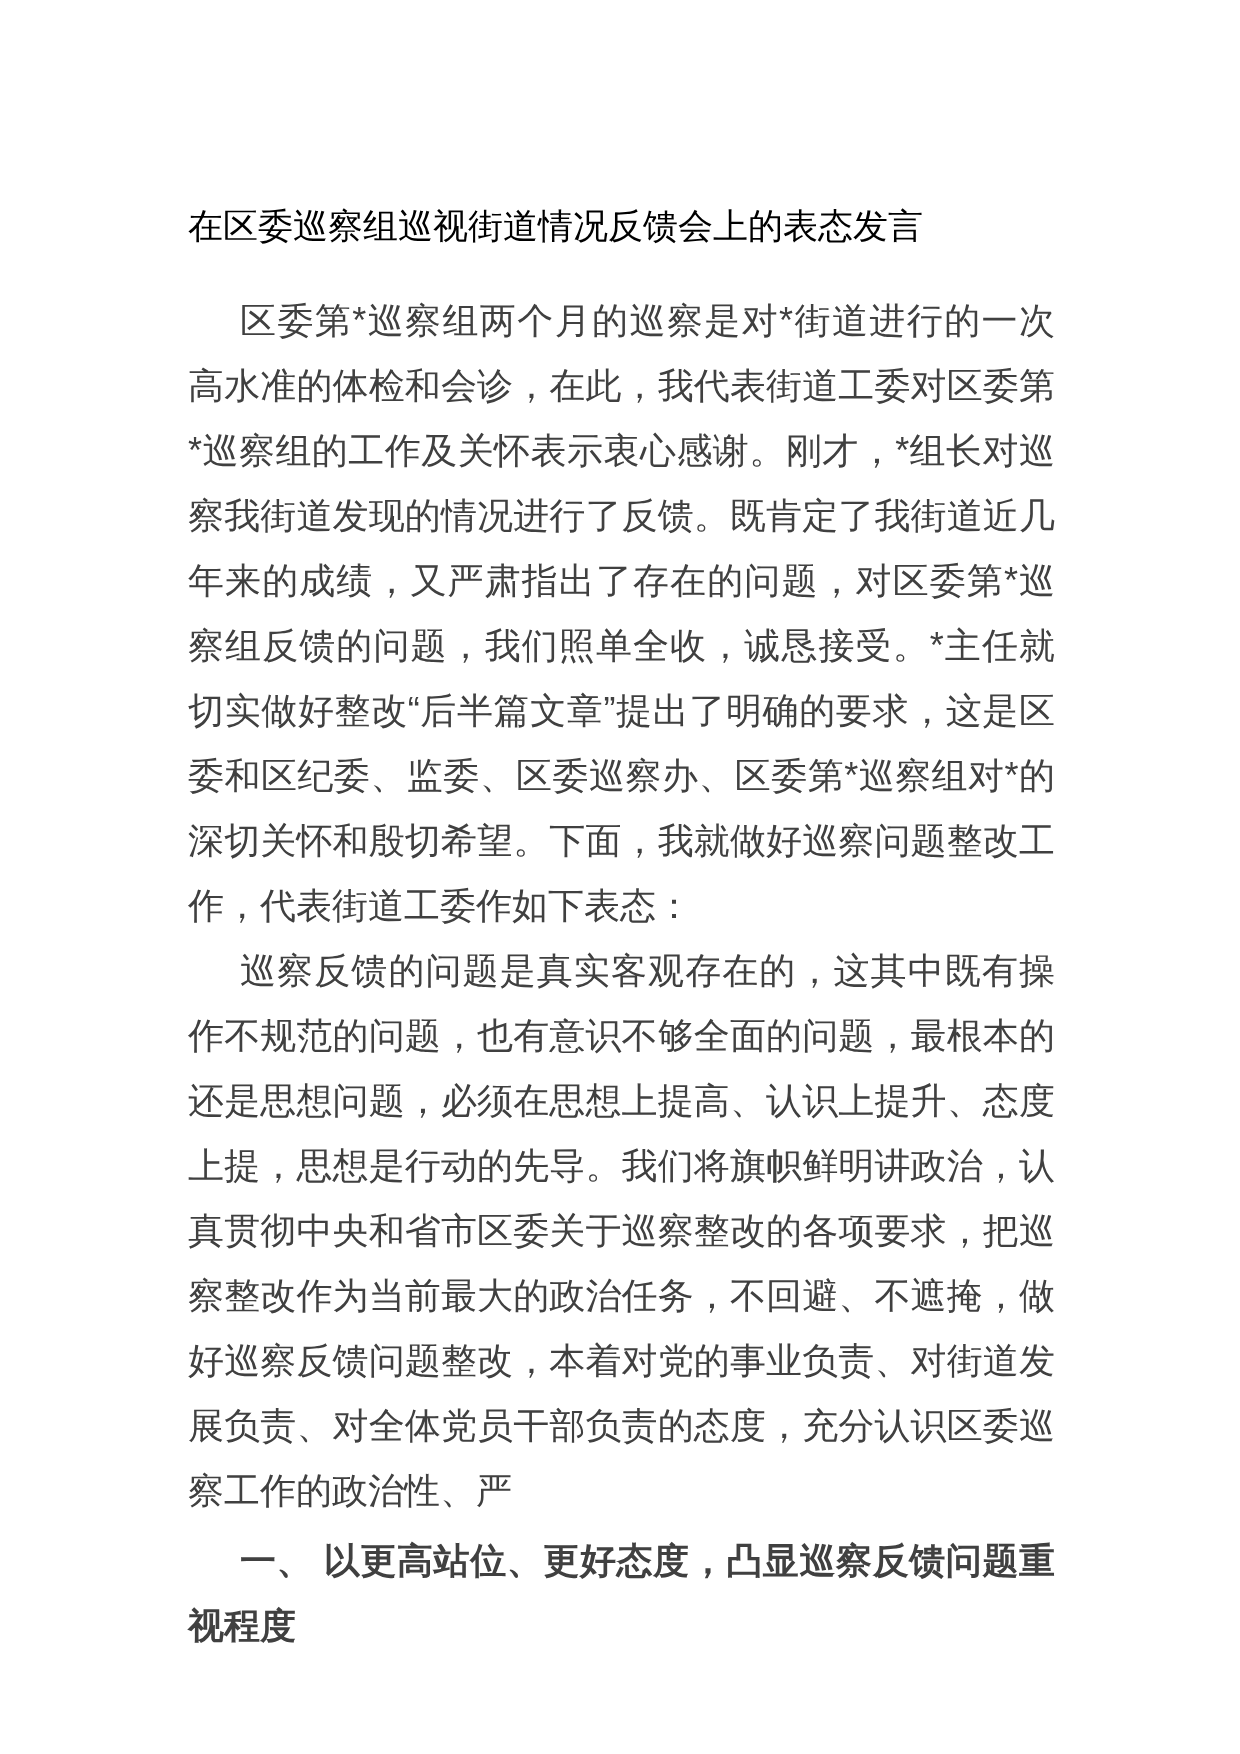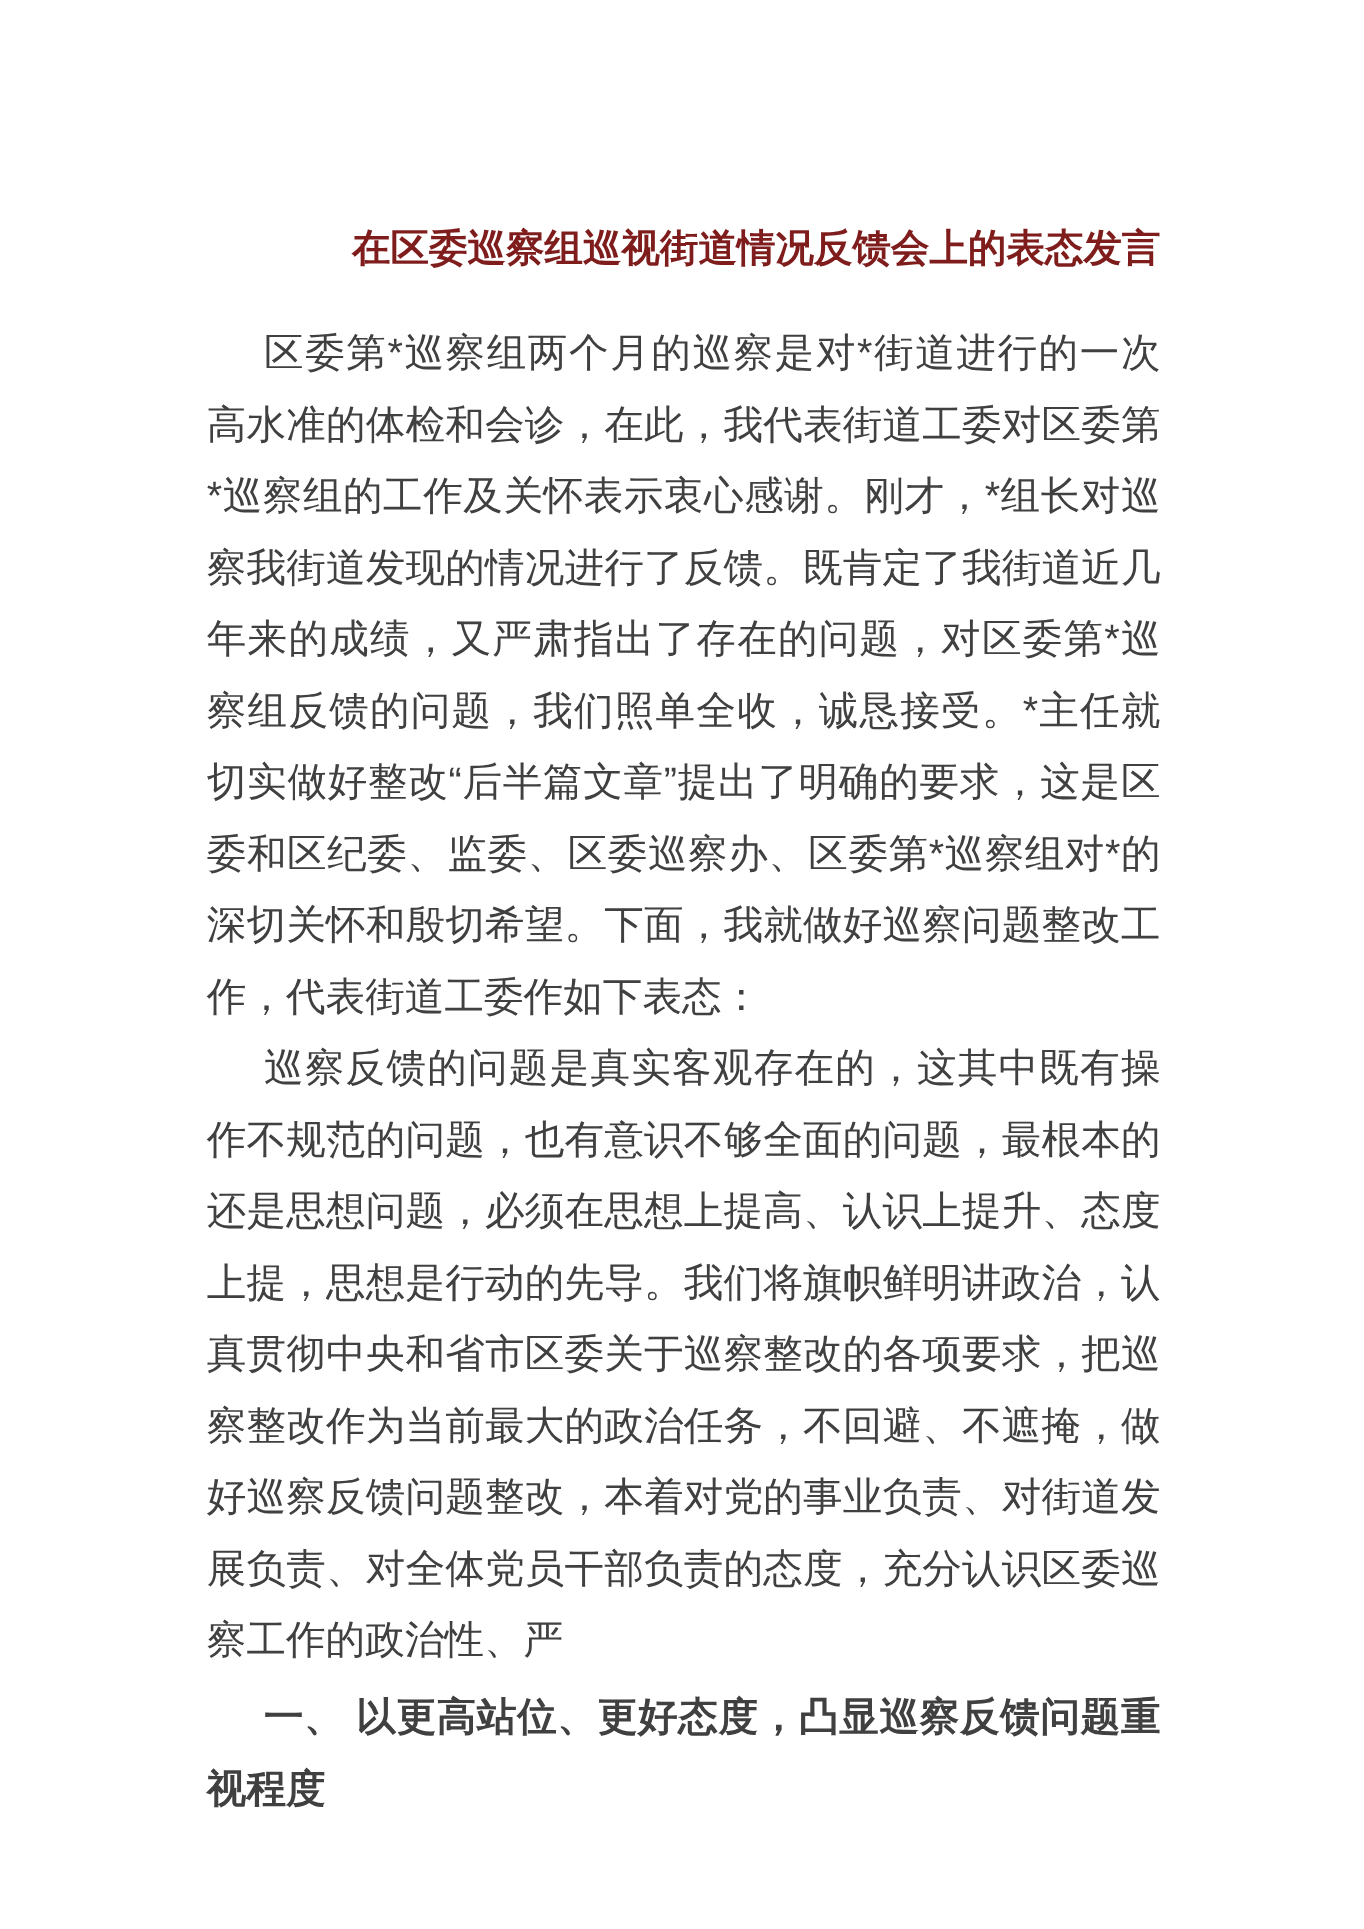--- a/index.html
+++ b/index.html
@@ -18,24 +18,24 @@
   .content {
     position: absolute;
     left: 188px;
     top: 193px;
     width: 867px;
     color: #404040;
   }
   .doc-title {
     margin: 0 0 30px 0;
     font-size: 35px;
-    font-weight: 700;
+    font-weight: 400;
     line-height: 65px;
-    text-align: right;
-    color: #7f1d1d;
+    text-align: left;
+    color: #000000;
   }
   .para {
     margin: 0;
     font-size: 36px;
     line-height: 65px;
     text-align: justify;
     text-indent: 52px;
     color: #404040;
     word-break: break-all;
   }

